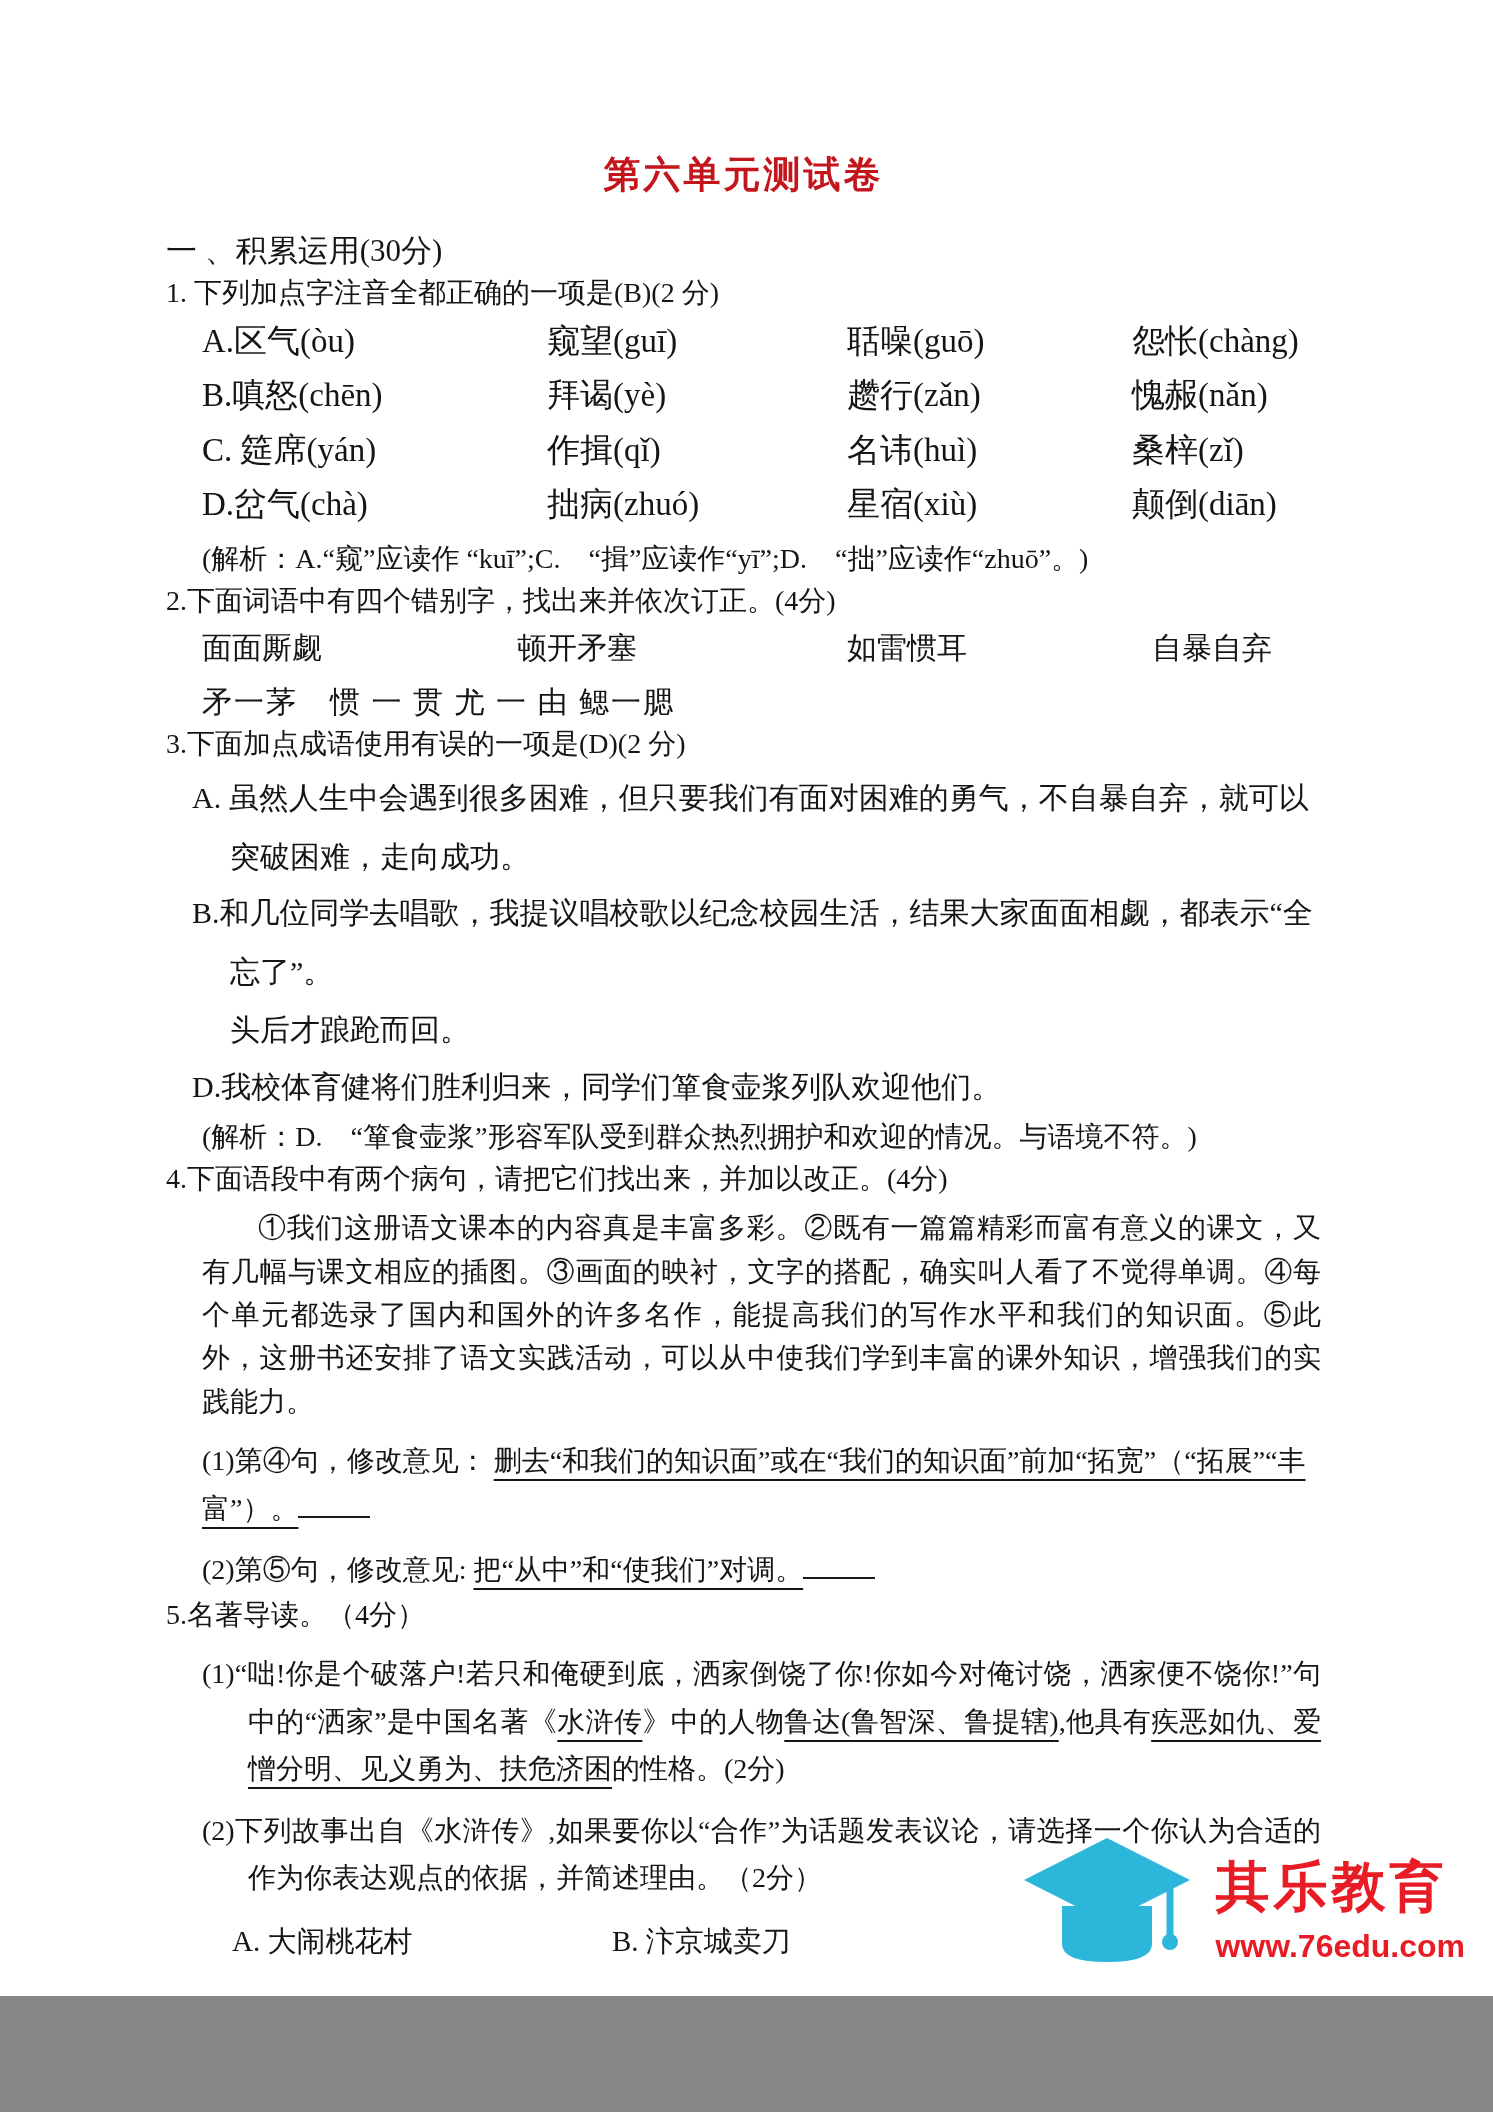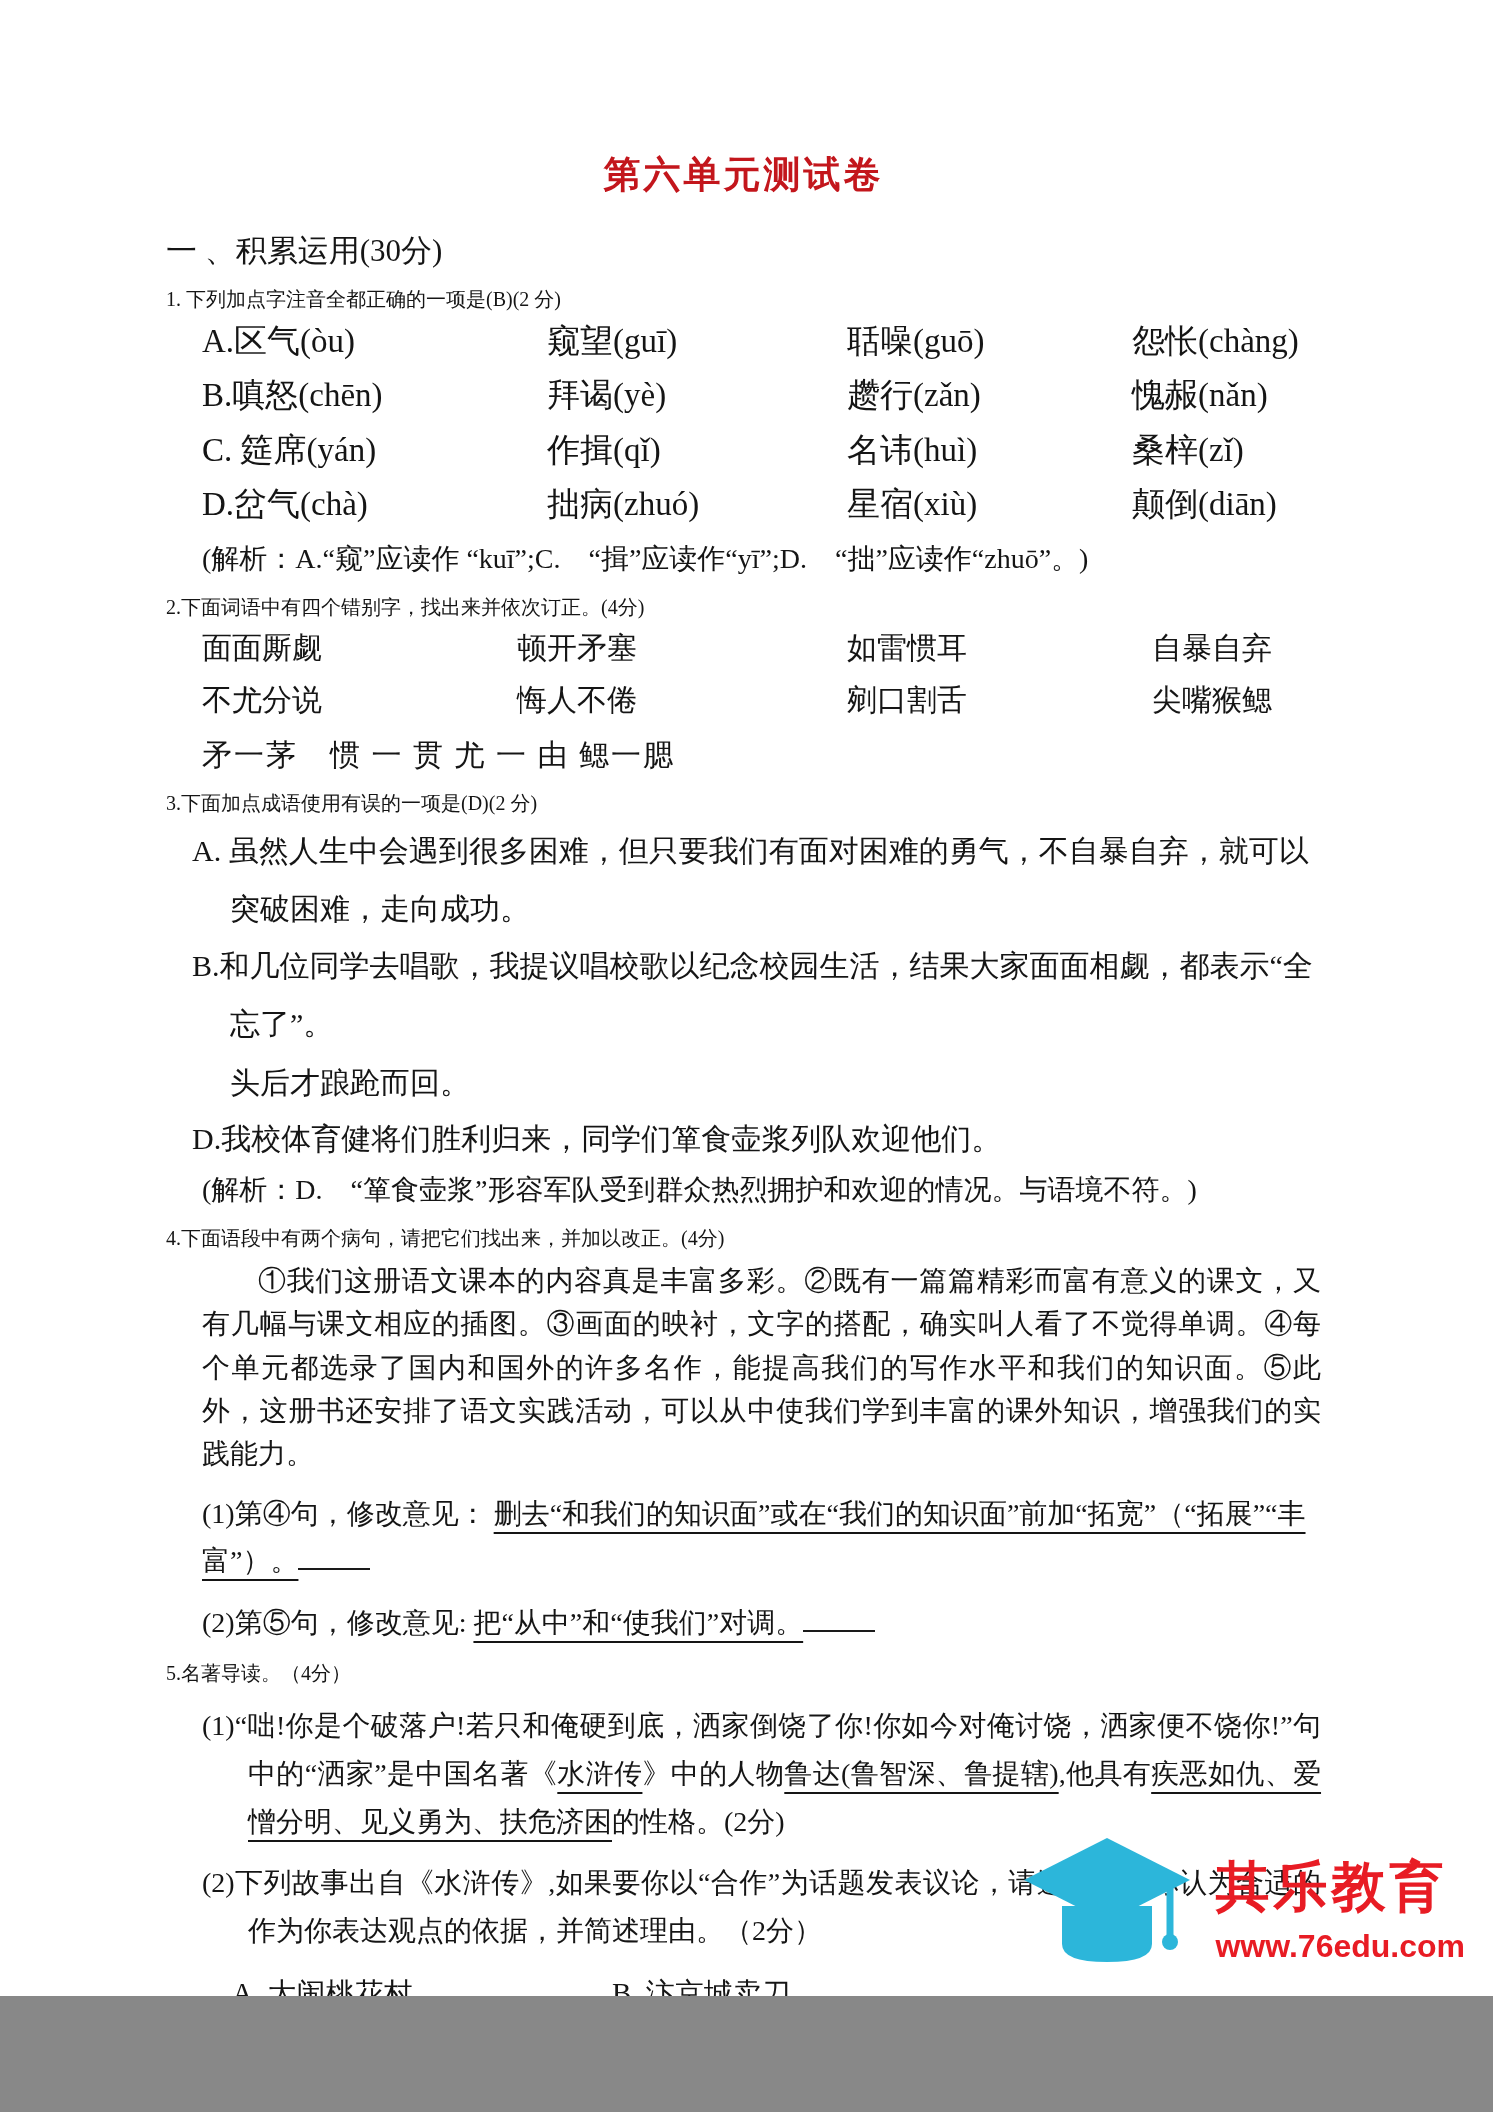--- a/index.html
+++ b/index.html
@@ -16,21 +16,21 @@
 
   .doc-title {
     text-align:center;
     font-size:37px; font-weight:bold;
     color:#c3161c;
     letter-spacing:3px;
   }
 
   .sec-heading { font-size:31px; margin-top:30px; }
 
-  .stem { font-size:20px; margin-top:12px; line-height:1.5; }
+  .stem { font-size:28px; margin-top:0; line-height:1.5; }
 
   
   .py-row {
     display:grid;
     grid-template-columns:345px 300px 285px auto;
     margin-left:36px;
     font-size:33px;
     line-height:1.65;
   }
   .analysis { font-size:28px; margin-left:36px; margin-top:6px; line-height:1.5; }
@@ -117,26 +117,20 @@
     </div>
     <div class="analysis">(解析：A.“窥”应读作 “kuī”;C.　“揖”应读作“yī”;D.　“拙”应读作“zhuō”。)</div>
 
     <div class="stem">2.下面词语中有四个错别字，找出来并依次订正。(4分)</div>
     <div class="word-row">
       <span>面面厮觑</span>
       <span>顿开矛塞</span>
       <span>如雷惯耳</span>
       <span>自暴自弃</span>
     </div>
-    <div class="word-row">
-      <span>不尤分说</span>
-      <span>悔人不倦</span>
-      <span>剜口割舌</span>
-      <span>尖嘴猴鳃</span>
-    </div>
     <div class="corrections">矛一茅　惯 一 贯 尤 一 由 鳃一腮</div>
 
     <div class="stem">3.下面加点成语使用有误的一项是(D)(2 分)</div>
     <div class="opt">
       <div class="opt-l1">A. 虽然人生中会遇到很多困难，但只要我们有面对困难的勇气，不自暴自弃，就可以</div>
       <div class="opt-l2">突破困难，走向成功。</div>
     </div>
     <div class="opt">
       <div class="opt-l1">B.和几位同学去唱歌，我提议唱校歌以纪念校园生活，结果大家面面相觑，都表示“全</div>
       <div class="opt-l2">忘了”。</div>

